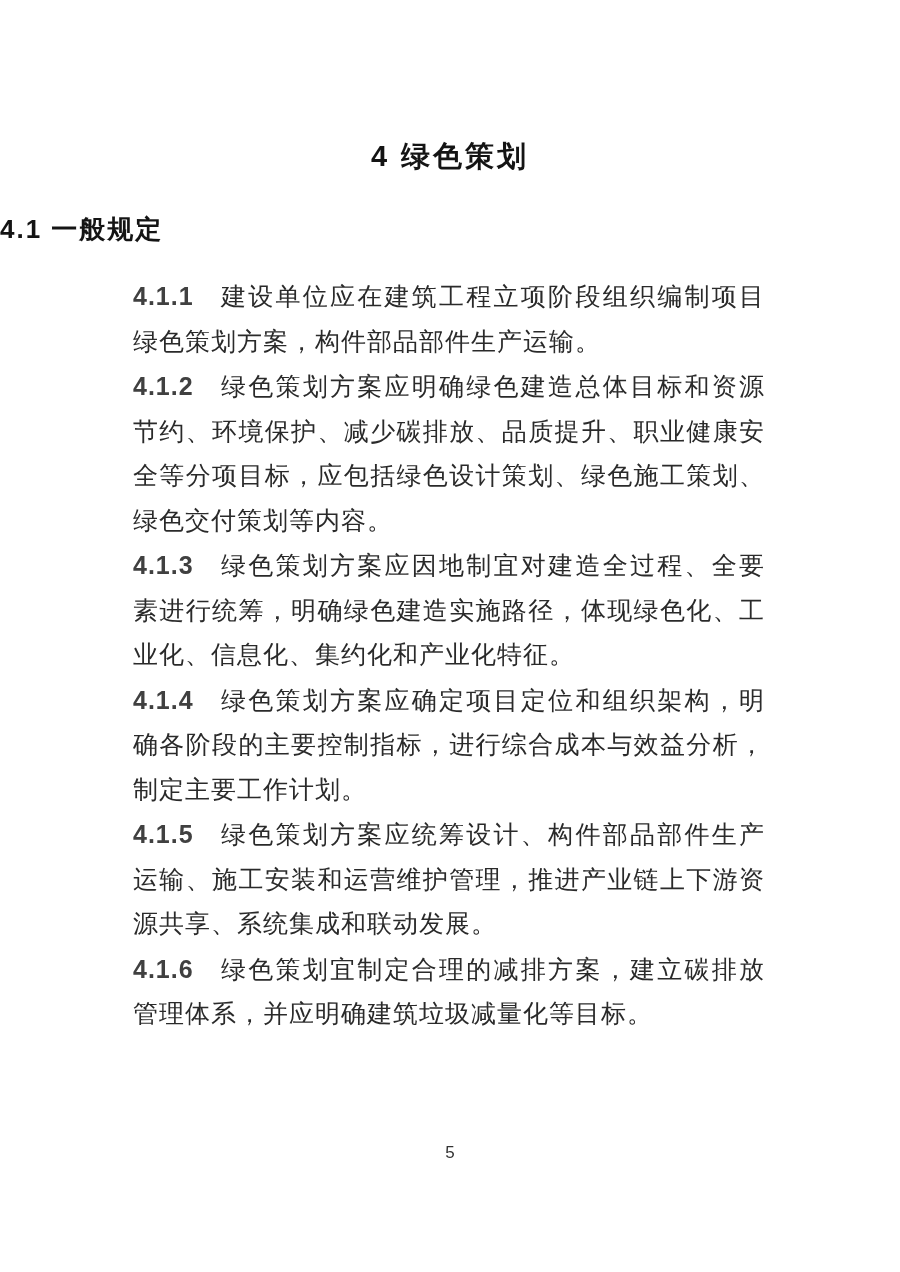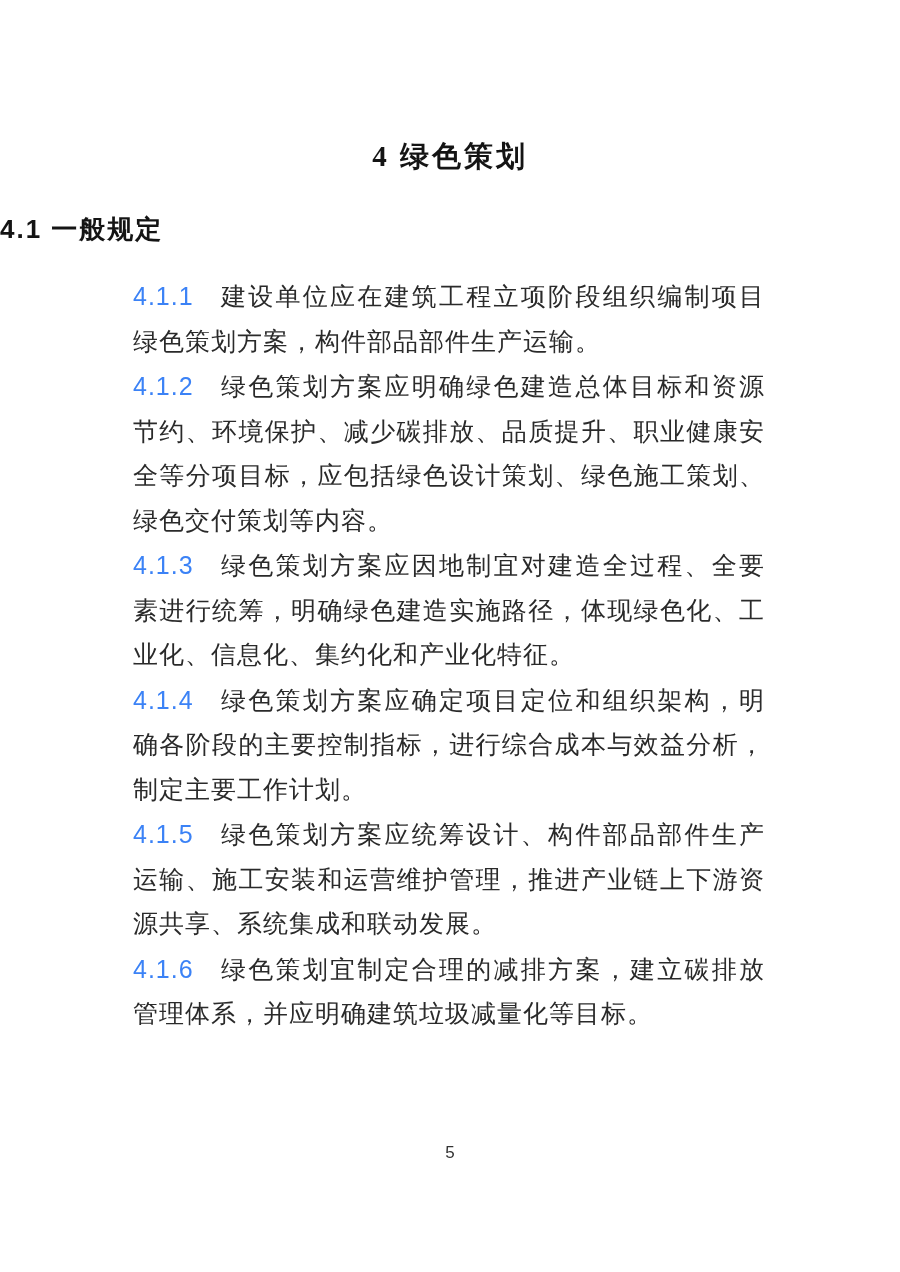--- a/index.html
+++ b/index.html
@@ -12,21 +12,21 @@
     width: 900px;
     height: 1272px;
     background: #ffffff;
     overflow: hidden;
     font-family: "DejaVu Serif", serif;
     color: #262626;
   }
   .chapter-title {
     padding-top: 140px;
     text-align: center;
-    font-family: Liberation Serif, serif;
+    font-family: Liberation Sans, sans-serif;
     font-size: 29px;
     line-height: 32px;
     font-weight: bold;
     color: #141414;
     letter-spacing: 3px;
   }
   .section-title {
     margin-top: 42px;
     text-align: left;
     font-family: "Liberation Sans", sans-serif;
@@ -41,23 +41,23 @@
   }
   .clause {
     margin: 0;
     font-size: 25px;
     line-height: 44.5px;
     text-align: justify;
     letter-spacing: 1px;
     color: #2a2a2a;
   }
   .clause-number {
-    font-weight: normal;
+    font-weight: bold;
     font-family: "Liberation Sans", sans-serif;
-    color: #3b82f6;
+    color: #404040;
     padding-right: 26px;
     letter-spacing: 1px;
   }
   .page-number {
     position: absolute;
     top: 1143px;
     left: 0;
     right: 0;
     text-align: center;
     font-family: "Liberation Sans", sans-serif;

